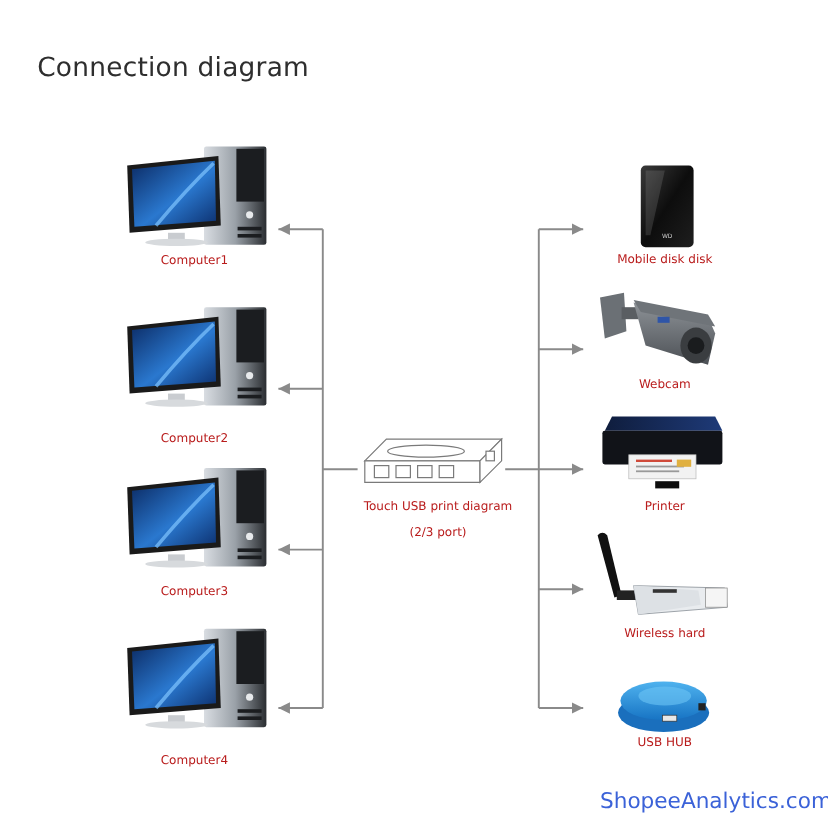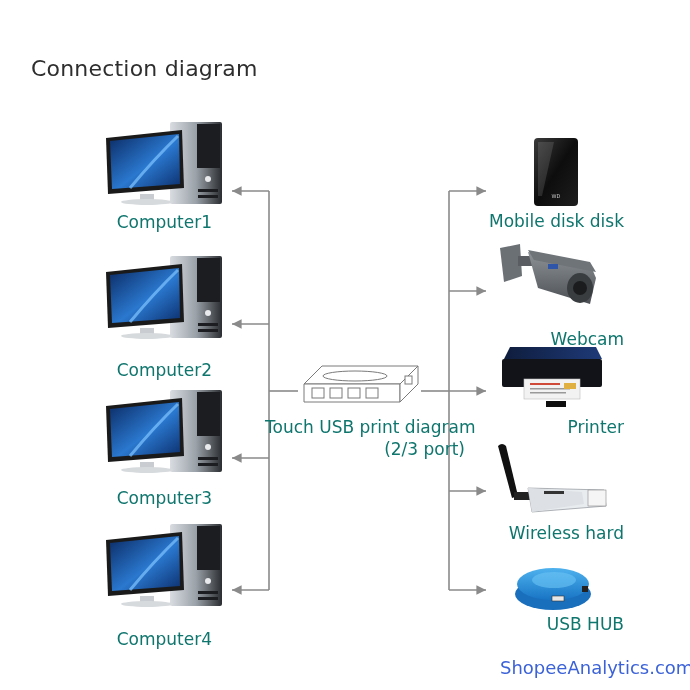--- a/index.html
+++ b/index.html
@@ -1,18 +1,18 @@
 <!DOCTYPE html>
 <html><head>
 <meta charset="utf-8">
 <style>
   html, body { margin:0; padding:0; background:#ffffff; }
   body { width:690px; height:690px; position:relative; overflow:hidden; font-family:"DejaVu Sans", sans-serif; }
-  .title { position:absolute; left:31px; top:56px; font-size:22px; color:#2e2e2e; letter-spacing:0.2px; }
-  .label { position:absolute; font-size:17px; color:#0f766e; text-align:right; white-space:nowrap; }
+  .title { position:absolute; left:31px; top:44px; font-size:22px; color:#2e2e2e; letter-spacing:0.2px; }
+  .label { position:absolute; font-size:10px; color:#b91c1c; text-align:center; white-space:nowrap; }
   .watermark { position:absolute; left:500px; top:657px; font-size:18px; color:#3b62d8; }
   svg.wires { position:absolute; left:0; top:0; }
   .device { position:absolute; }
 </style>
 </head>
 <body>
 
 <div class="title">Connection diagram</div>
 
 <svg class="wires" width="690" height="690">
@@ -146,21 +146,21 @@
       </linearGradient>
     </defs>
   <path d="M2,6 L22,2 L24,34 L6,40 Z" fill="#6b7075"></path>
   <rect x="20" y="14" width="14" height="10" fill="#5a5e62"></rect>
   <path d="M30,10 L92,22 L98,36 L92,62 L40,46 Z" fill="url(#cam)"></path>
   <path d="M30,8 L92,20 L98,30 L36,18 Z" fill="#6f7479"></path>
   <ellipse cx="82" cy="46" rx="13" ry="15" fill="#3a3d40"></ellipse>
   <circle cx="82" cy="46" r="7" fill="#1a1c1e"></circle>
   <rect x="50" y="22" width="10" height="5" fill="#2f55a8"></rect>
 </svg>
-<div class="label" style="left:484px;top:329px;width:140px">Webcam</div>
+<div class="label" style="left:484px;top:315px;width:140px">Webcam</div>
 
 <svg class="device" style="left:500px;top:343px" width="104" height="70">
   <defs>
       <linearGradient id="pr" x1="0" y1="0" x2="1" y2="0">
         <stop offset="0" stop-color="#0f1d3d"></stop>
         <stop offset="1" stop-color="#1e3a78"></stop>
       </linearGradient>
     </defs>
   <path d="M10,4 L96,4 L102,16 L4,16 Z" fill="url(#pr)"></path>
   <rect x="2" y="16" width="100" height="28" rx="2" fill="#111318"></rect>

